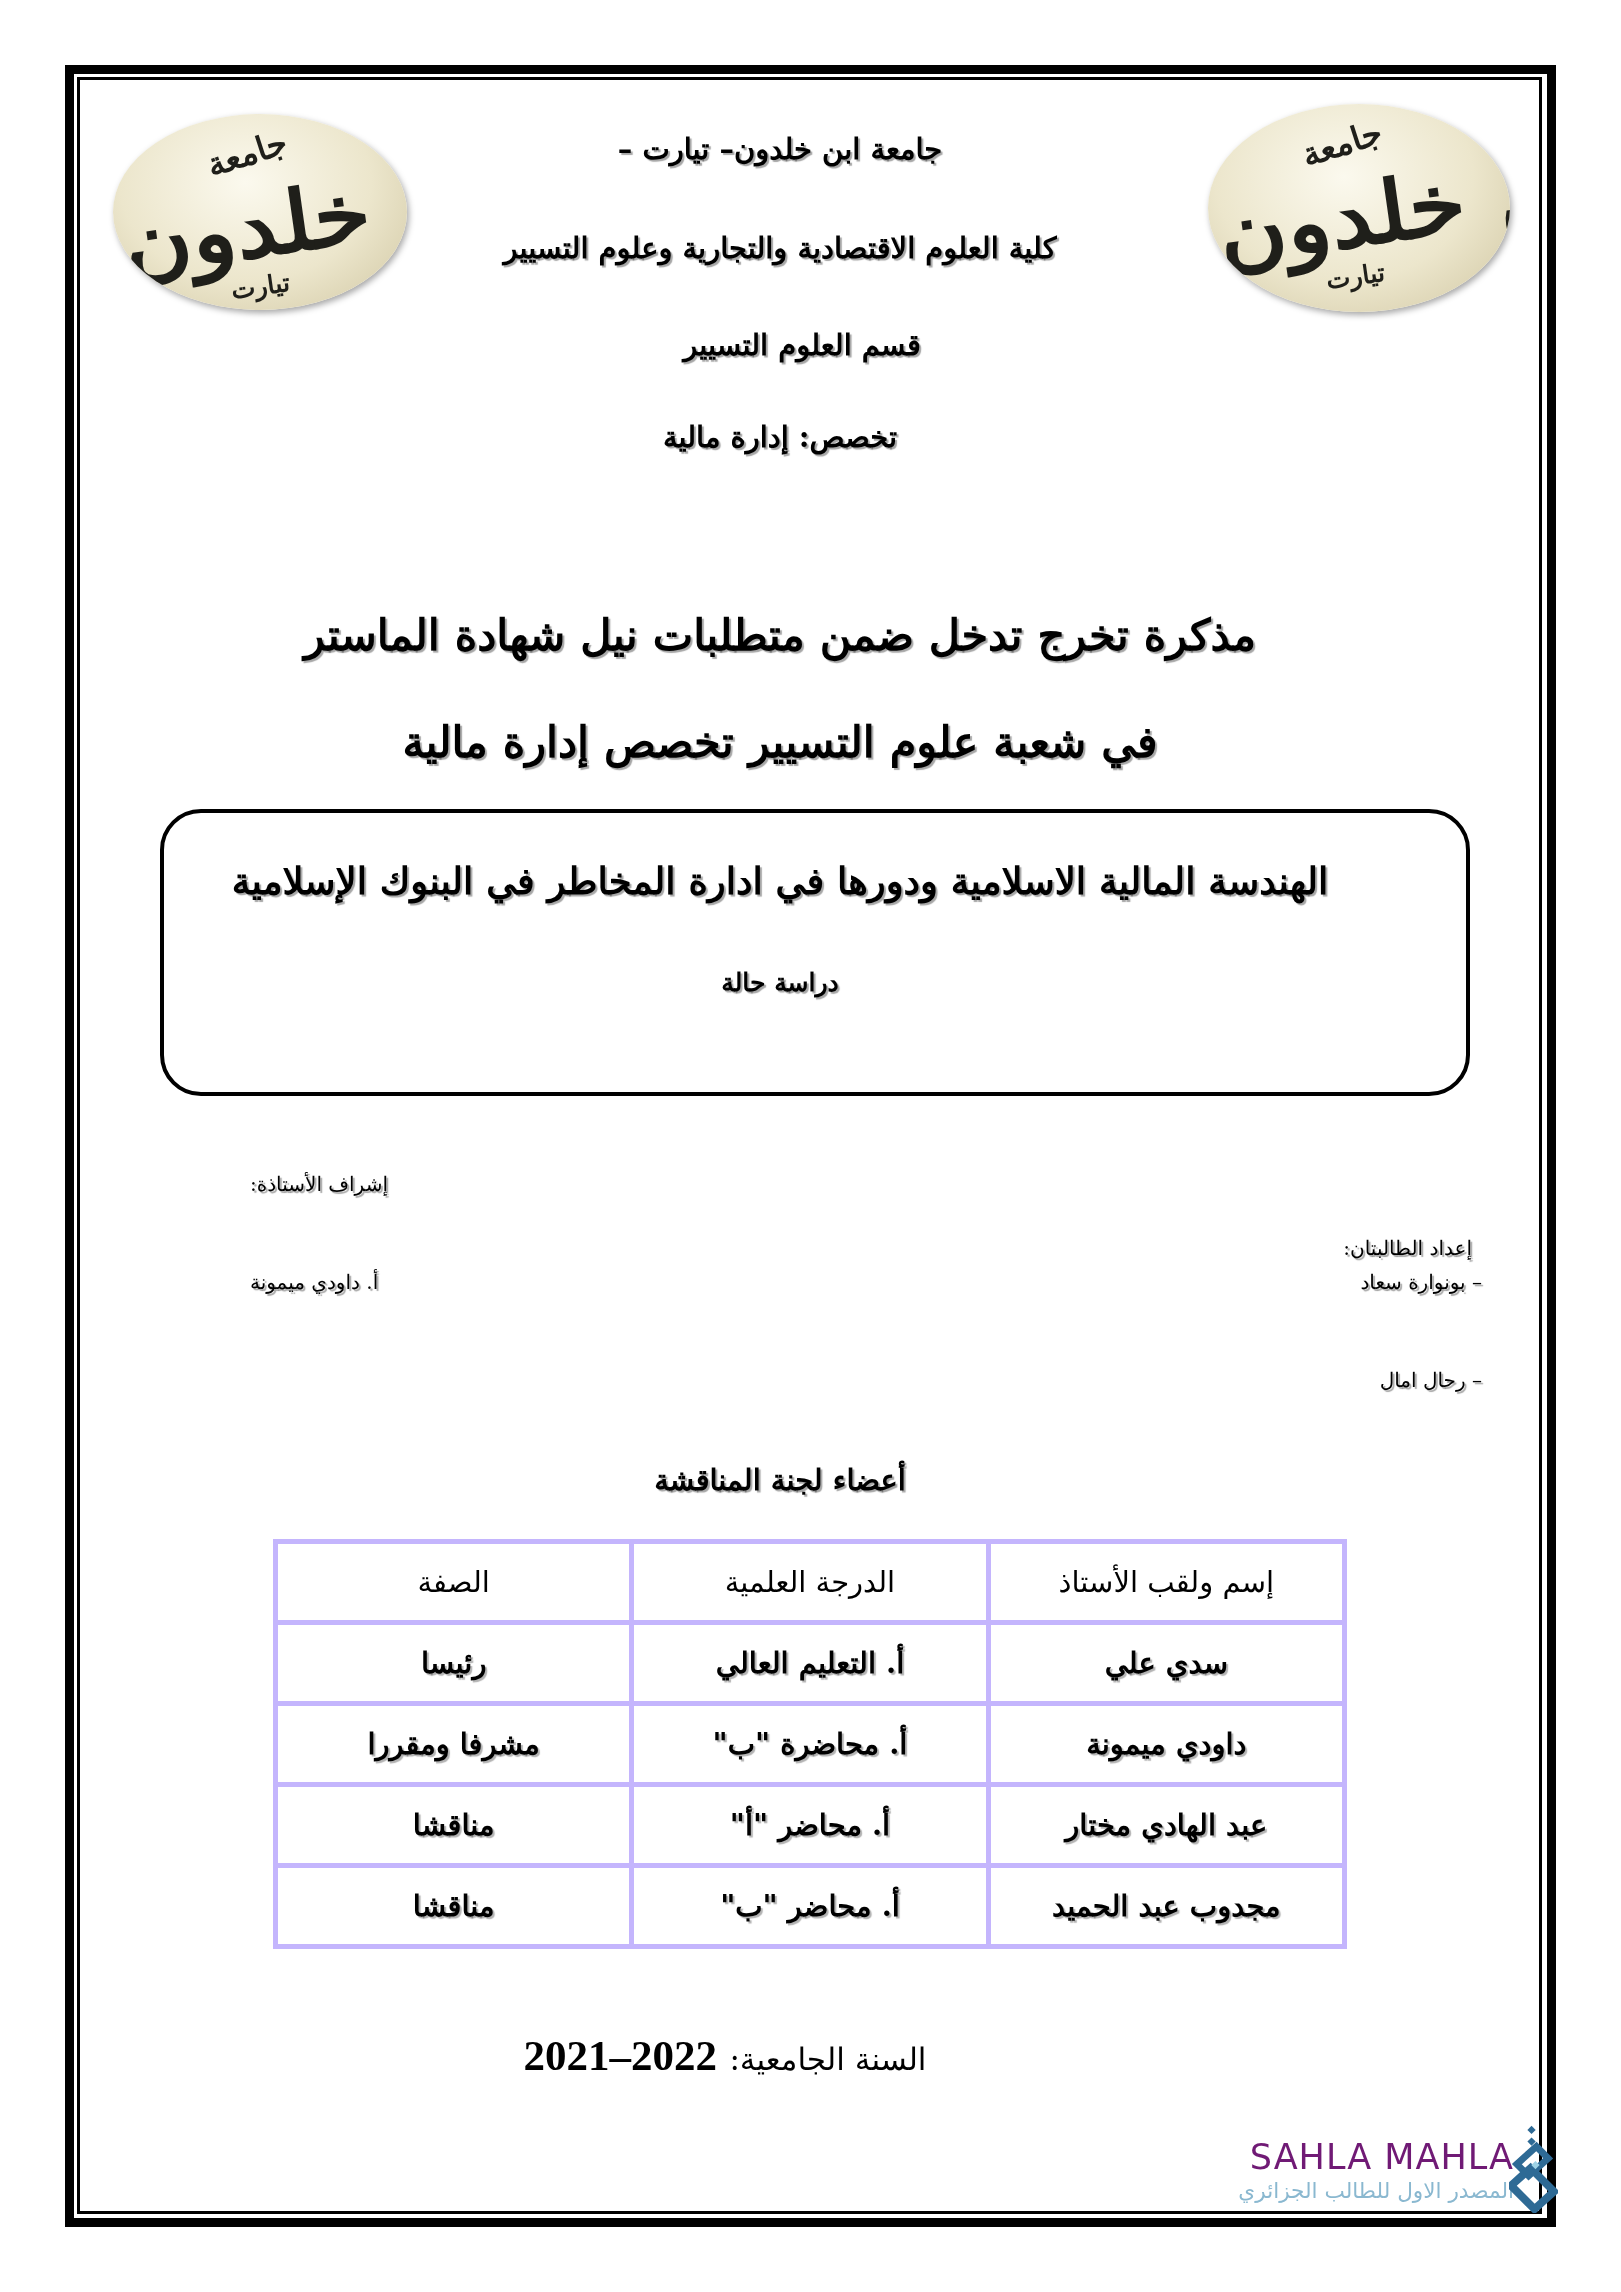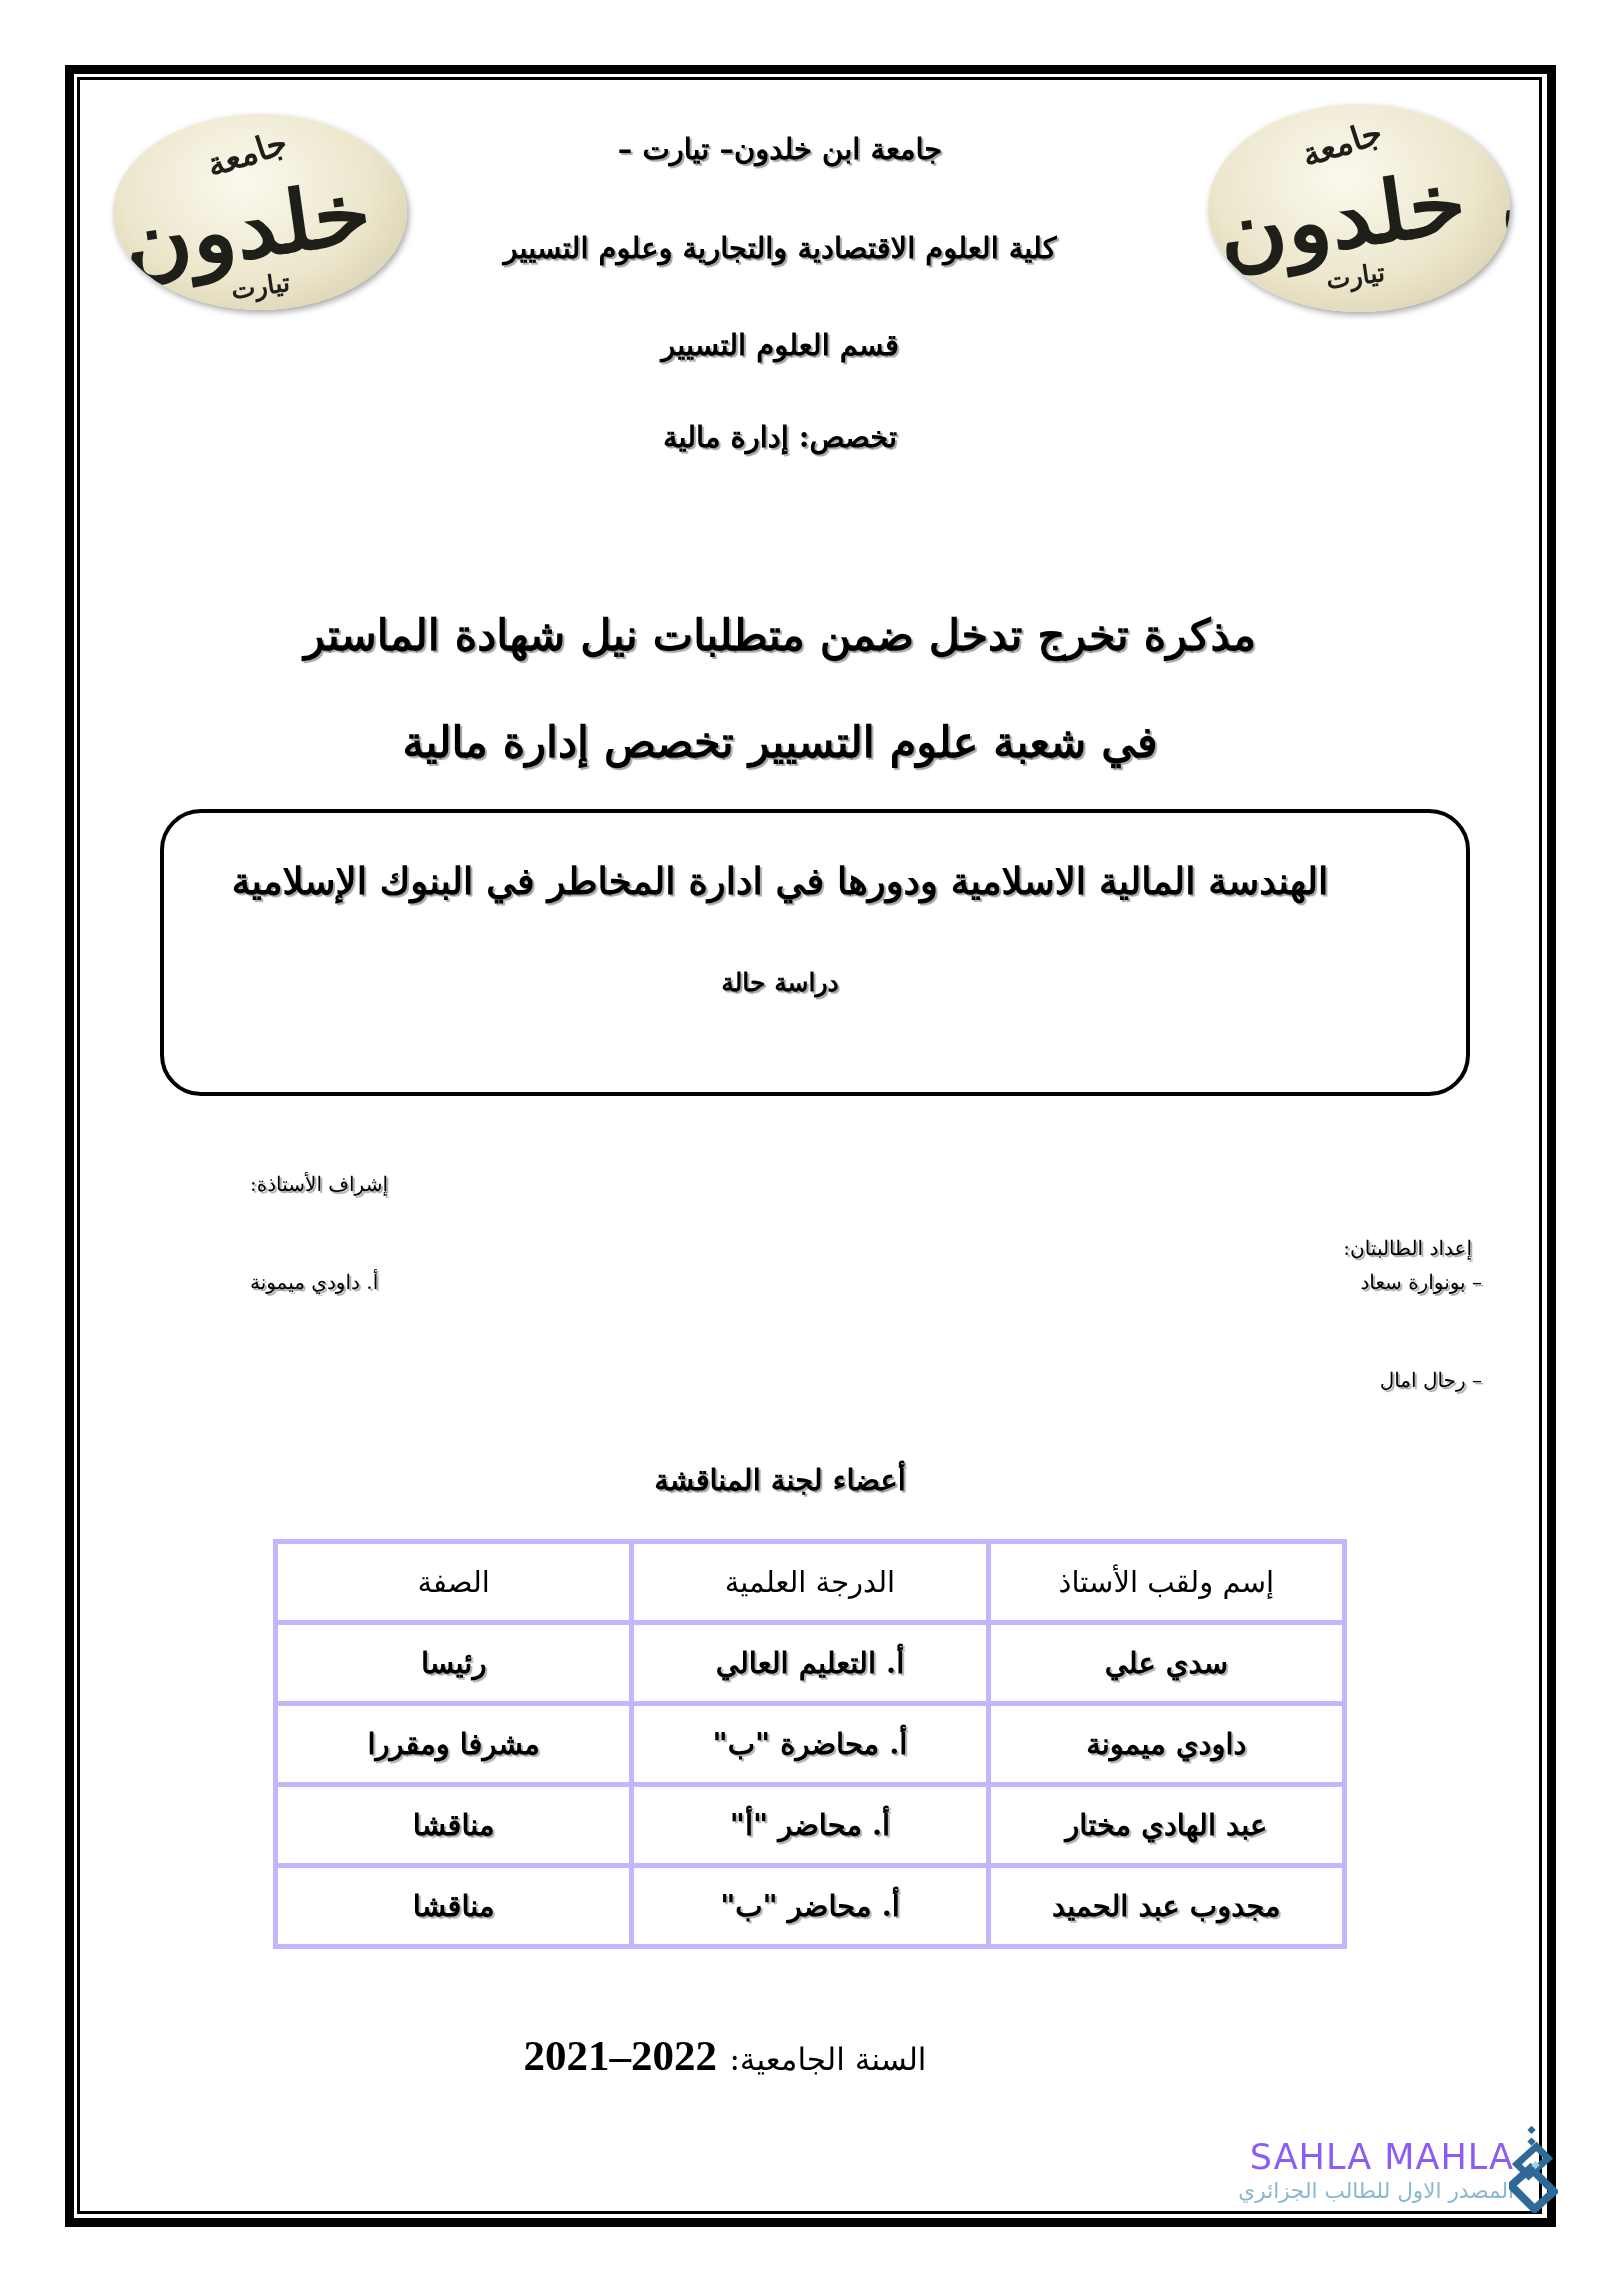--- a/index.html
+++ b/index.html
@@ -32,21 +32,21 @@
   table.committee td, table.committee th { border: 5px solid #c4b5fd; text-align: center; height: 76px;
                     font-size: 29px; padding: 0; }
   table.committee th { font-weight: normal; }
   table.committee td { font-weight: bold; text-shadow: 2px 2px 1px rgba(0,0,0,0.3); }
   .year { position: absolute; left: 0; width: 1450px; top: 2031px; text-align: center; direction: rtl;
           font-size: 39px; white-space: nowrap; }
   .year .lbl { font-size: 31px; font-weight: normal; }
   .year .val { font-weight: bold; font-family: "Liberation Serif", serif; font-size: 43px; }
   .wm { position: absolute; left: 1142px; top: 2137px; width: 372px; height: 78px; }
   .wm .brand { position: absolute; right: 0; top: 0; font-family: "DejaVu Sans", sans-serif; font-size: 35px;
-               color: #8b5cf6; letter-spacing: 1px; white-space: nowrap; }
+               color: #701a75; letter-spacing: 1px; white-space: nowrap; }
   .wm .sub { position: absolute; right: 0; top: 41px; font-family: "DejaVu Sans", sans-serif; font-size: 21.6px;
              color: #8ab8d0; direction: rtl; white-space: nowrap; }
   .wm-logo { position: absolute; left: 1509px; top: 2125px; width: 49px; height: 88px; }
 </style>
 </head>
 <body>
 
 <div class="frame-outer"></div>
 <div class="frame-inner"></div>
 
@@ -56,21 +56,21 @@
   <span class="cal c3">تيارت</span>
 </div>
 <div class="logo" style="left:1208px; top:104px; width:302px; height:208px;">
   <span class="cal c1">جامعة</span>
   <span class="cal c2">ابن خلدون</span>
   <span class="cal c3">تيارت</span>
 </div>
 
 <div class="center-line hdr" style="top:132px;">جامعة ابن خلدون– تيارت –</div>
 <div class="center-line hdr" style="top:231px;">كلية العلوم الاقتصادية والتجارية وعلوم التسيير</div>
-<div class="center-line hdr" style="top:328px;">قسم العلوم التسيير</div>
+<div class="center-line hdr" style="top:328px;margin-left:22px;">قسم العلوم التسيير</div>
 <div class="center-line hdr" style="top:420px;">تخصص: إدارة مالية</div>
 
 <div class="center-line big" style="top:610px;">مذكرة تخرج تدخل ضمن متطلبات نيل شهادة الماستر</div>
 <div class="center-line big" style="top:717px;">في شعبة علوم التسيير تخصص إدارة مالية</div>
 
 <div class="title-box"></div>
 <div class="center-line boxtitle" style="top:859px;">الهندسة المالية الاسلامية ودورها في ادارة المخاطر في البنوك الإسلامية</div>
 <div class="center-line mid" style="top:968px;">دراسة حالة</div>
 
 <div class="side-text" style="right:149px; top:1236px;">إعداد الطالبتان:</div>

